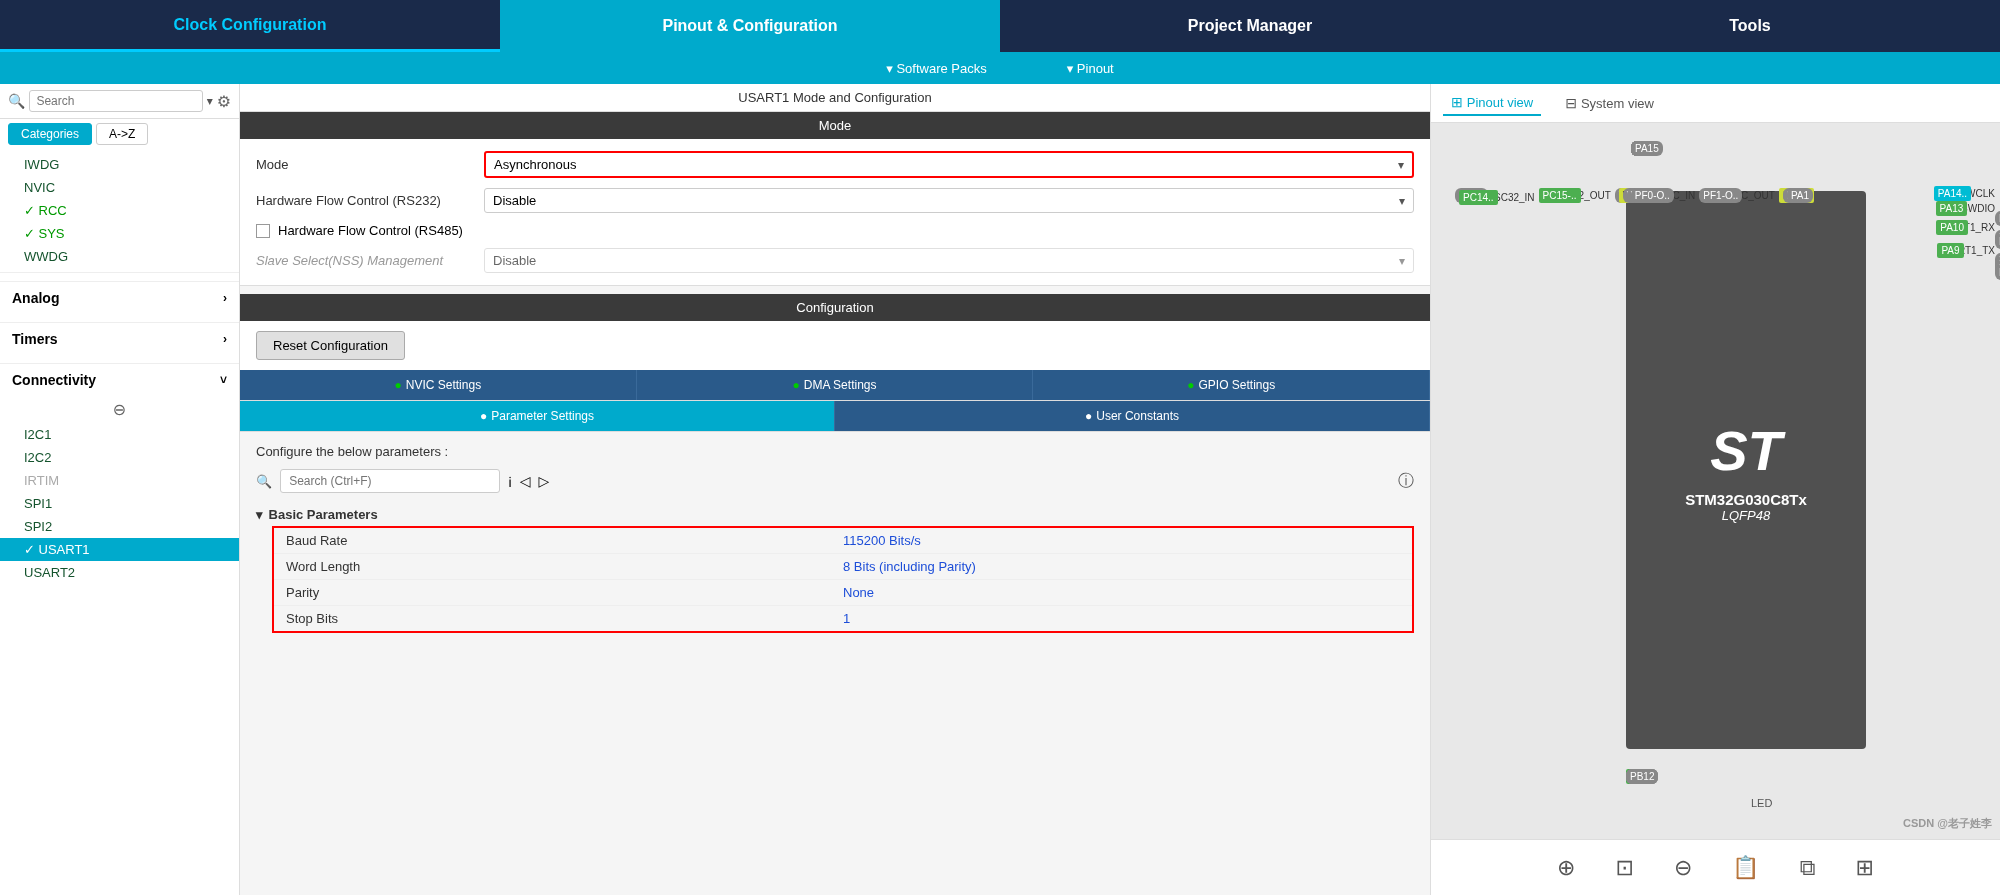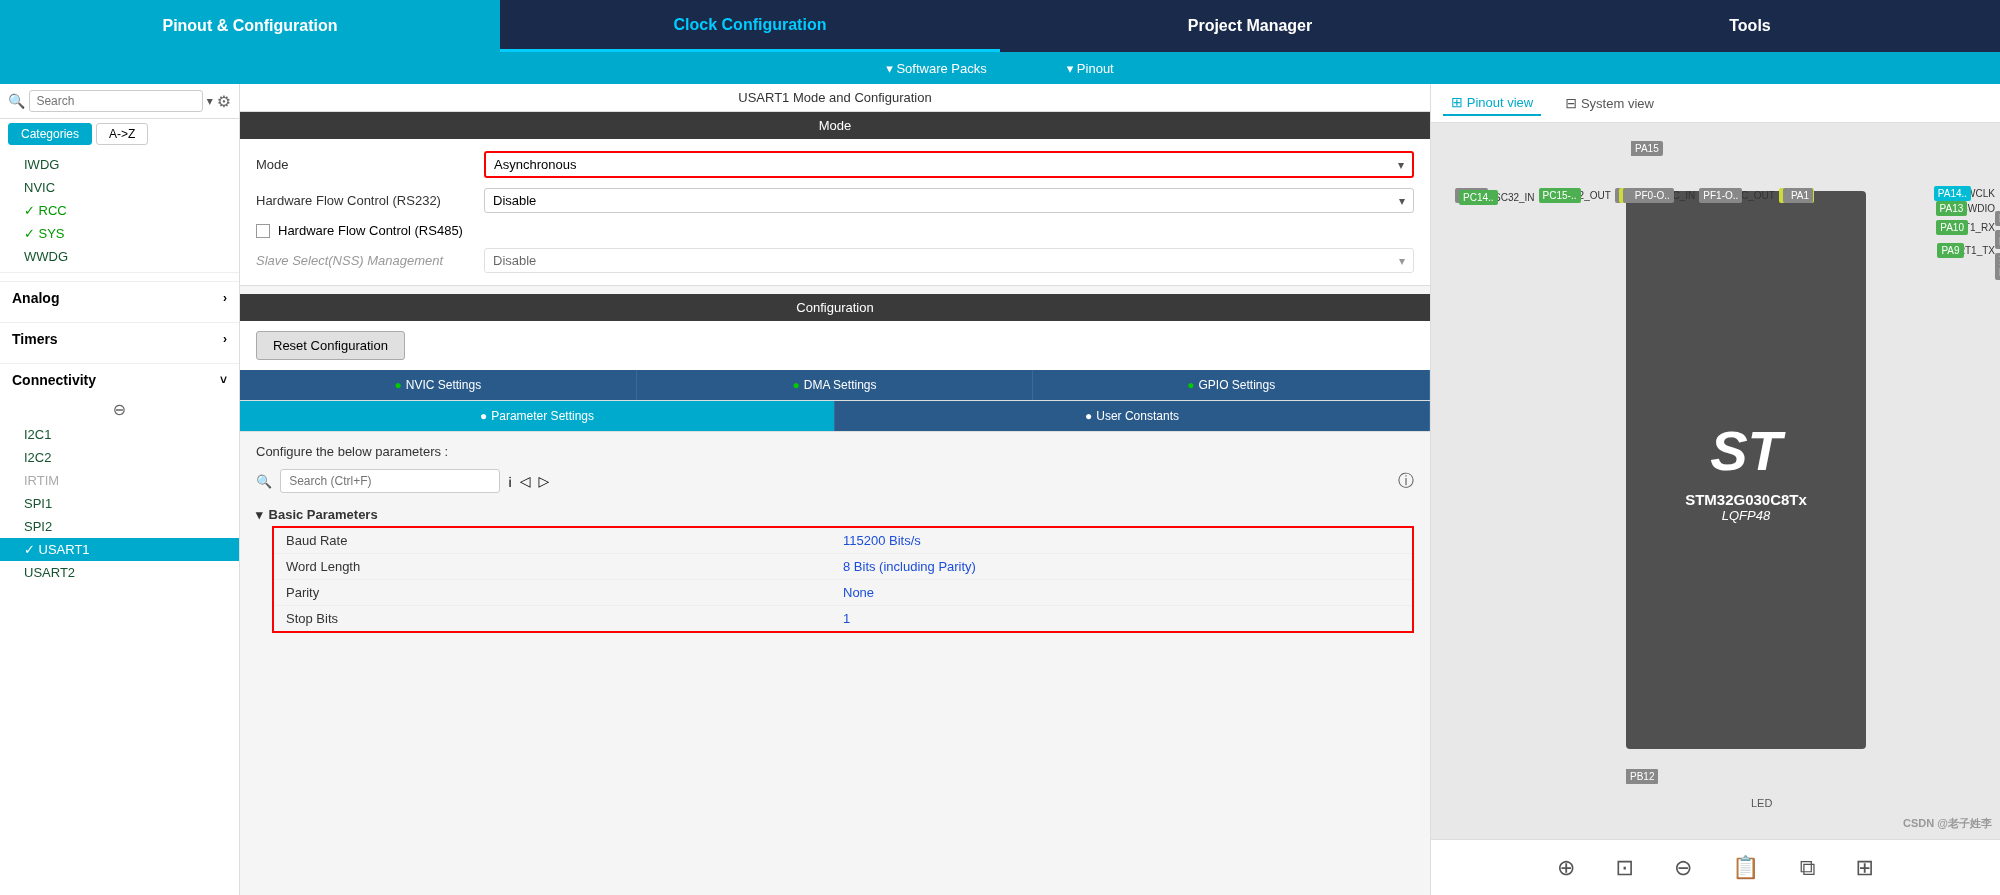--- a/index.html
+++ b/index.html
@@ -86,42 +86,42 @@
     
     .right-panel { width: 570px; background: #f0f0f0; display: flex; flex-direction: column; border-left: 1px solid #ddd; }
     .right-panel-tabs { display: flex; background: white; border-bottom: 1px solid #ddd; padding: 6px 12px; gap: 16px; }
     .right-tab { display: flex; align-items: center; gap: 4px; font-size: 13px; cursor: pointer; padding: 4px 8px; color: #555; }
     .right-tab.active { color: #00aacc; border-bottom: 2px solid #00aacc; }
     .right-tab-icon { font-size: 14px; }
 
     
     .chip-area { flex: 1; position: relative; background: #e8e8e8; overflow: hidden; }
     .pin-box { position: absolute; padding: 2px 4px; font-size: 10px; border-radius: 2px; white-space: nowrap; }
-    .pin-box.gray { background: #888; color: white; }
+    .pin-box.gray { background: #888; color: white; border-radius: 6px; }
     .pin-box.green { background: #4CAF50; color: white; }
     .pin-box.yellow { background: #CDDC39; color: #333; }
     .pin-box.cyan { background: #00BCD4; color: white; }
 
     
     .bottom-toolbar { height: 56px; background: white; border-top: 1px solid #ddd; display: flex; align-items: center; justify-content: center; gap: 40px; padding: 0 20px; }
     .toolbar-icon { font-size: 22px; color: #555; cursor: pointer; }
 
     .watermark { position: absolute; bottom: 8px; right: 8px; font-size: 11px; color: #999; font-weight: bold; }
 
     .dropdown-arrow { font-size: 12px; color: #555; }
   </style>
 </head>
 <body>
 
 <div class="top-nav">
+  <div class="nav-tab clock">
+    <span>Clock Configuration</span>
+  </div>
   <div class="nav-tab pinout">
     <span>Pinout &amp; Configuration</span>
-  </div>
-  <div class="nav-tab clock">
-    <span>Clock Configuration</span>
   </div>
   <div class="nav-tab project">
     <span>Project Manager</span>
   </div>
   <div class="nav-tab tools">
     <span>Tools</span>
   </div>
 </div>
 
 <div class="secondary-nav">

